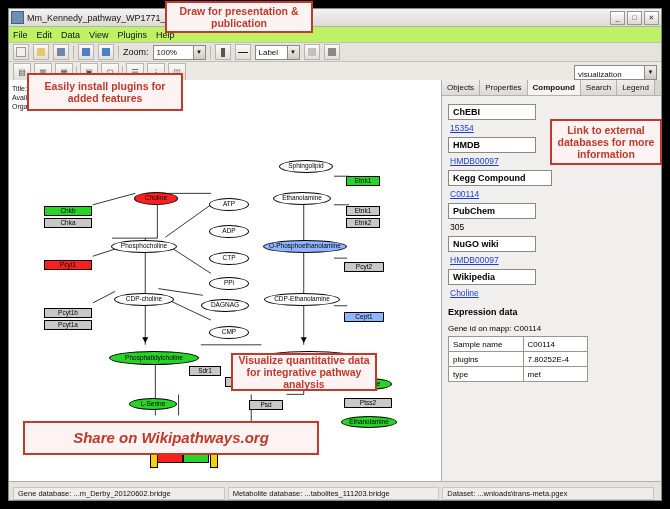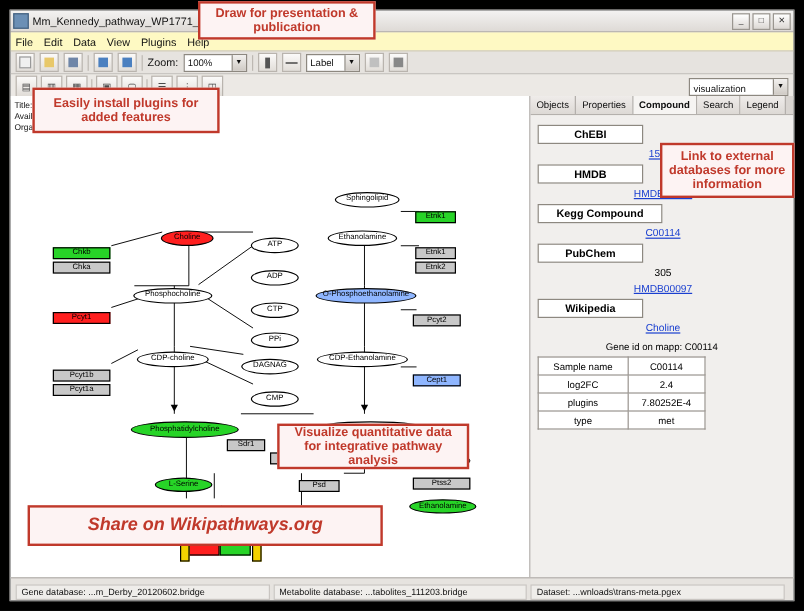--- a/index.html
+++ b/index.html
@@ -7,21 +7,21 @@
   #app{position:absolute;left:8px;top:8px;width:654px;height:493px;background:#d8d4d0;border:1px solid #888;box-sizing:border-box;}
 
   
   .titlebar{height:17px;background:linear-gradient(#f3f2f1,#dedad6);border-bottom:1px solid #b4b0ac;display:flex;align-items:center;padding:0 2px;}
   .titlebar .tb-icon{width:11px;height:11px;background:#6b8fb5;border:1px solid #44607e;margin-right:3px;}
   .titlebar .tb-text{font-size:9px;color:#111;flex:1;white-space:nowrap;overflow:hidden;}
   .winbtns{display:flex;gap:2px;}
   .winbtn{width:13px;height:12px;border:1px solid #9a9690;background:linear-gradient(#ffffff,#dcd8d4);font-size:7px;line-height:11px;text-align:center;color:#333;}
 
   
-  .menubar{height:15px;background:#fef9c3;border-bottom:1px solid #c3bfbb;display:flex;align-items:center;padding-left:4px;}
+  .menubar{height:15px;background:#bef264;border-bottom:1px solid #c3bfbb;display:flex;align-items:center;padding-left:4px;}
   .menubar span{font-size:9px;color:#111;margin-right:9px;}
 
   
   .zoomrow{height:18px;background:#e6e3df;border-bottom:1px solid #c3bfbb;display:flex;align-items:center;padding-left:4px;gap:4px;}
   .zoomrow .lbl{font-size:9px;color:#111;}
   .combo{height:13px;background:#fff;border:1px solid #8d8880;font-size:8px;display:flex;align-items:center;padding-left:3px;color:#111;position:relative;}
   .combo .arrow{position:absolute;right:0;top:0;width:11px;height:100%;background:linear-gradient(#f2f0ee,#cfcac4);border-left:1px solid #8d8880;display:flex;align-items:center;justify-content:center;font-size:6px;}
   .toolsep{width:1px;height:13px;background:#bdb8b2;}
   .tbtn{width:14px;height:14px;border:1px solid #b9b4ae;background:linear-gradient(#fbfaf9,#e2ded9);display:flex;align-items:center;justify-content:center;}
   .tbtn i{display:block;width:8px;height:8px;background:#7f8a96;}
@@ -32,21 +32,21 @@
   .rightcombo{margin-left:auto;margin-right:4px;align-items:flex-end;}
 
   
   .main{position:absolute;top:71px;left:0;right:0;bottom:18px;display:flex;}
   .canvaswrap{position:relative;flex:1;background:#ffffff;border-right:1px solid #b4b0ac;overflow:hidden;}
   .sidebar{width:219px;background:#ece9e5;display:flex;flex-direction:column;}
 
   .sidetabs{display:flex;height:15px;background:#d9d5d1;border-bottom:1px solid #b4b0ac;}
   .sidetab{font-size:8px;padding:0 5px;line-height:15px;color:#111;border-right:1px solid #b4b0ac;background:linear-gradient(#efecea,#ddd9d5);}
   .sidetab.active{background:#f6f4f2;font-weight:bold;}
-  .sidebody{flex:1;background:#f1efed;overflow:hidden;padding:4px 6px;text-align:center;}
+  .sidebody{flex:1;background:#f1efed;overflow:hidden;padding:4px 6px;}
 
   .dbbox{background:#fff;border:1px solid #8d8880;font-size:9px;font-weight:bold;padding:2px 4px;margin-top:4px;width:78px;color:#000;}
   .dblink{color:#1a3fd0;text-decoration:underline;font-size:8.5px;margin:3px 0 0 2px;display:block;}
   .dbplain{font-size:8.5px;margin:3px 0 0 2px;color:#000;}
   .exp-title{font-size:9px;font-weight:bold;margin-top:9px;}
   .geneid{font-size:8px;margin-top:7px;color:#000;}
   table.exp{border-collapse:collapse;margin-top:3px;width:140px;padding-left:46px;}
   table.exp td{border:1px solid #9b9691;font-size:8px;padding:1px 4px;background:#fff;color:#000;height:12px;}
 
   
@@ -255,36 +255,34 @@
 
         <div class="dbbox">HMDB</div>
         <a class="dblink" href="#">HMDB00097</a>
 
         <div class="dbbox" style="width:94px;">Kegg Compound</div>
         <a class="dblink" href="#">C00114</a>
 
         <div class="dbbox">PubChem</div>
         <div class="dbplain">305</div>
 
+        <div class="dbbox">NuGO wiki</div>
         <a class="dblink" href="#">HMDB00097</a>
 
         <div class="dbbox">Wikipedia</div>
         <a class="dblink" href="#">Choline</a>
 
+        <div class="exp-title">Expression data</div>
         <div class="geneid">Gene id on mapp: C00114</div>
 
         <table class="exp">
           <tbody>
               <tr>
             <td>Sample name</td>
             <td>C00114</td>
-          </tr>
-          <tr>
-            <td>log2FC</td>
-            <td>2.4</td>
           </tr>
           <tr>
             <td>plugins</td>
             <td>7.80252E-4</td>
           </tr>
           <tr>
             <td>type</td>
             <td>met</td>
           </tr>
         </tbody>
@@ -295,16 +293,16 @@
 
   <div class="statusbar">
     <div class="cell grow">Gene database: ...m_Derby_20120602.bridge</div>
     <div class="cell grow">Metabolite database: ...tabolites_111203.bridge</div>
     <div class="cell grow">Dataset: ...wnloads\trans-meta.pgex</div>
   </div>
 
   <div class="callout" style="left:18px;top:64px;width:156px;height:38px;">Easily install plugins for added features</div>
   <div class="callout" style="left:156px;top:-8px;width:148px;height:32px;">Draw for presentation &amp; publication</div>
   <div class="callout" style="left:541px;top:110px;width:112px;height:46px;">Link  to external databases  for more information</div>
-  <div class="callout" style="left:222px;top:344px;width:160px;height:38px;">Visualize quantitative data  for integrative pathway analysis</div>
+  <div class="callout" style="left:222px;top:344px;width:146px;height:38px;">Visualize quantitative data  for integrative pathway analysis</div>
   <div class="callout big" style="left:14px;top:412px;width:296px;height:34px;">Share on Wikipathways.org</div>
 
 </div>
 
 </body></html>

